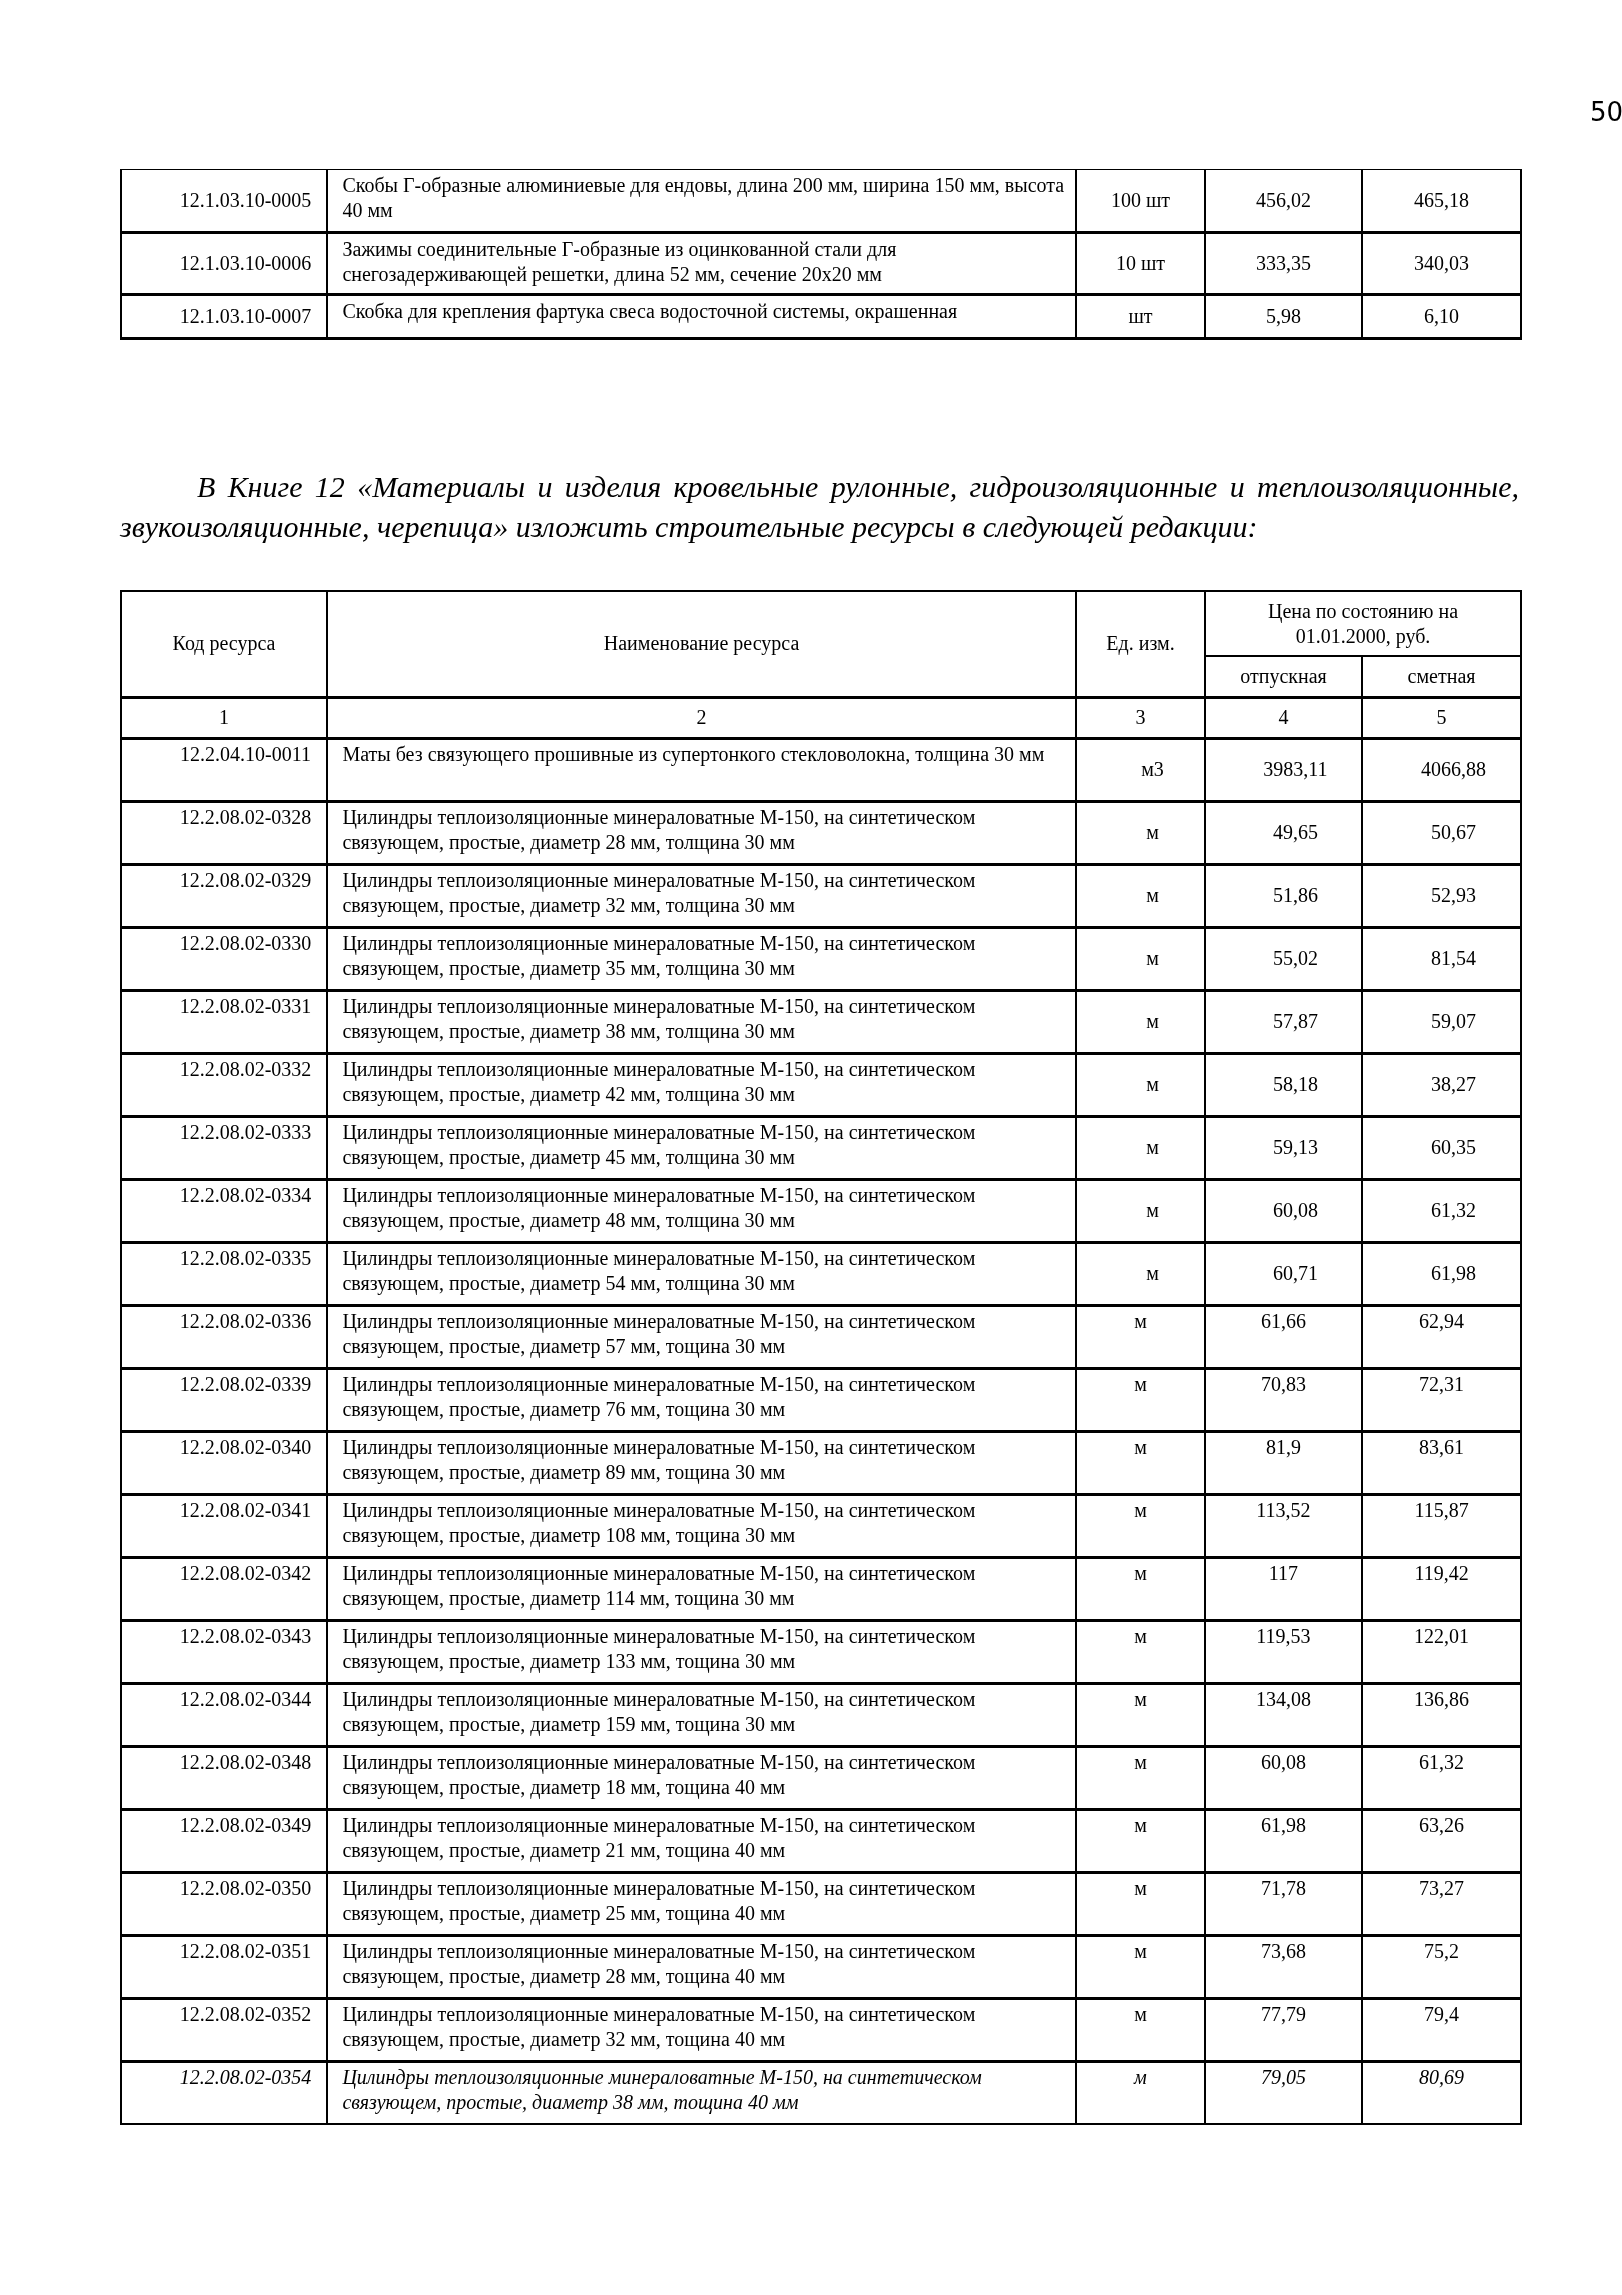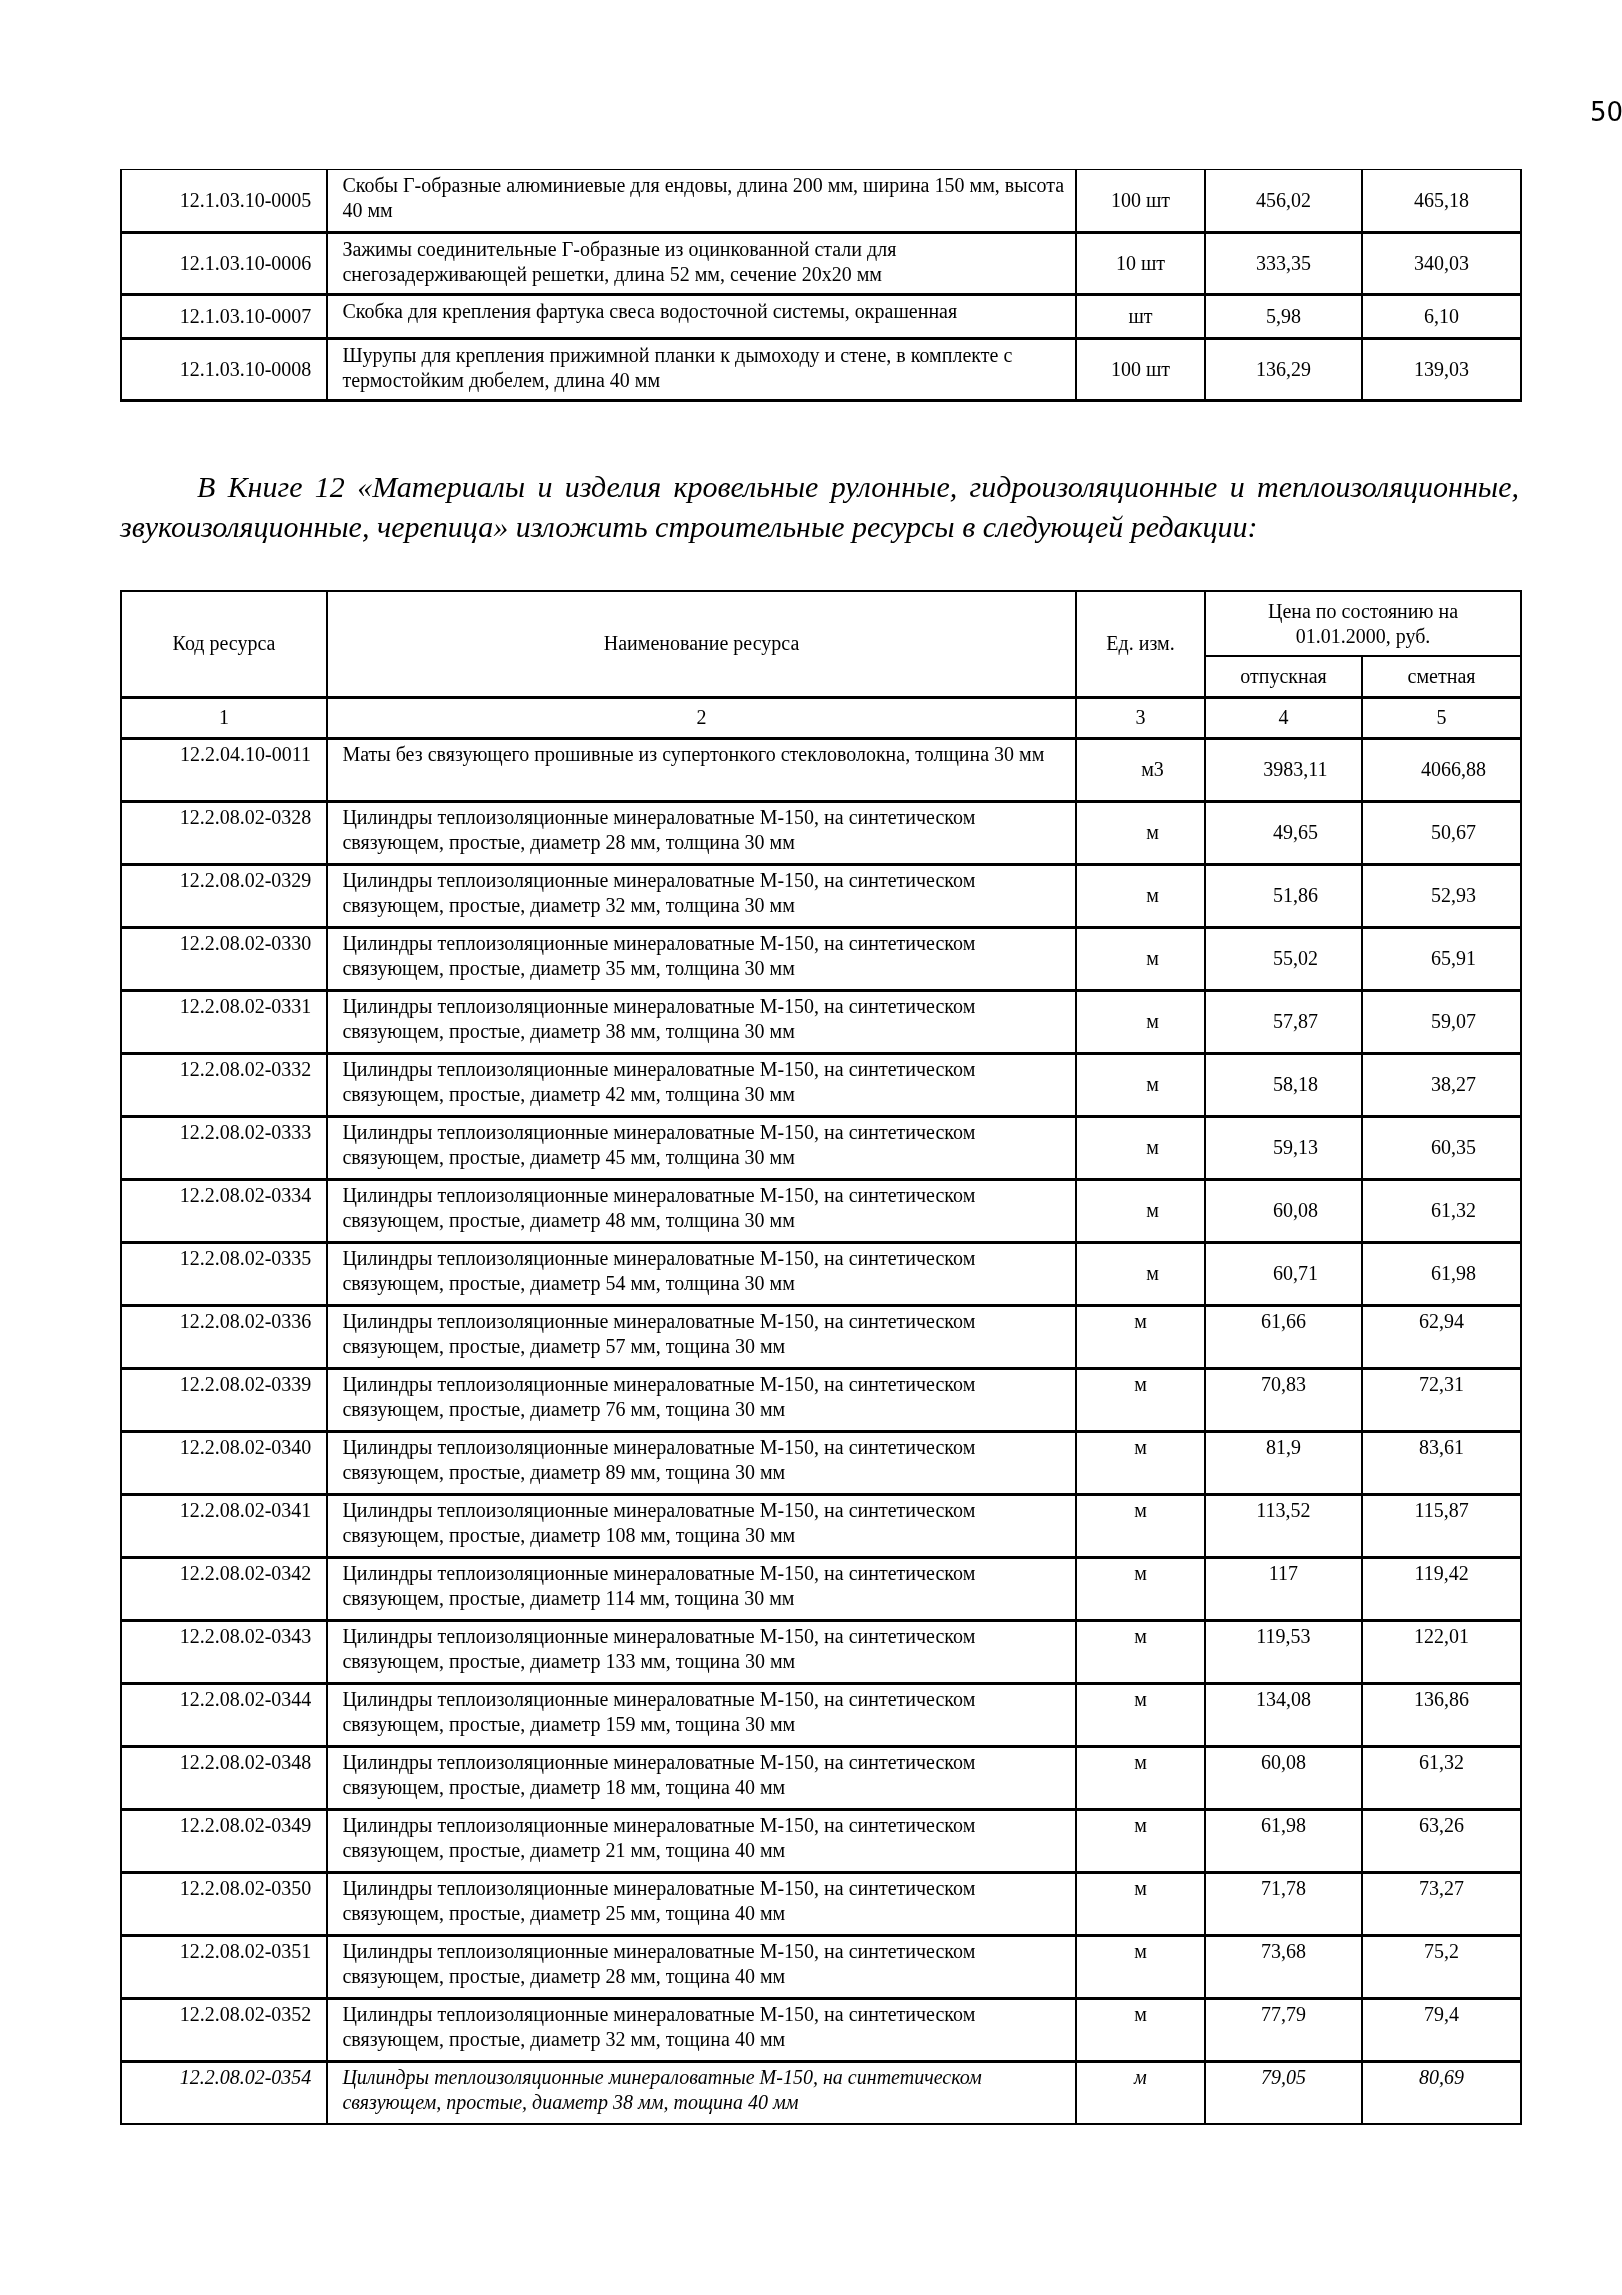--- a/index.html
+++ b/index.html
@@ -54,27 +54,20 @@
       <td class="c-p1">333,35</td>
       <td class="c-p2">340,03</td>
     </tr>
     <tr style="height:44px">
       <td class="c-code">12.1.03.10-0007</td>
       <td class="c-name">Скобка для крепления фартука свеса водосточной системы, окрашенная</td>
       <td class="c-unit">шт</td>
       <td class="c-p1">5,98</td>
       <td class="c-p2">6,10</td>
     </tr>
-    <tr style="height:62px">
-      <td class="c-code">12.1.03.10-0008</td>
-      <td class="c-name">Шурупы для крепления прижимной планки к дымоходу и стене, в комплекте с термостойким дюбелем, длина 40 мм</td>
-      <td class="c-unit">100 шт</td>
-      <td class="c-p1">136,29</td>
-      <td class="c-p2">139,03</td>
-    </tr>
   </tbody>
 </table>
 
 <p class="para">В Книге 12 «Материалы и изделия кровельные рулонные, гидроизоляционные и теплоизоляционные, звукоизоляционные, черепица» изложить строительные ресурсы в следующей редакции:</p>
 
 <table class="t2">
   <colgroup>
     <col style="width:206px">
       <col style="width:749px">
       <col style="width:129px">
@@ -120,21 +113,21 @@
         <td class="c-name">Цилиндры теплоизоляционные минераловатные М-150, на синтетическом связующем, простые, диаметр 32 мм, толщина 30 мм</td>
         <td class="c-unit">м</td>
         <td class="c-p1">51,86</td>
         <td class="c-p2">52,93</td>
       </tr>
       <tr class="thick-top r-mid" style="height: 63px;">
         <td class="c-code">12.2.08.02-0330</td>
         <td class="c-name">Цилиндры теплоизоляционные минераловатные М-150, на синтетическом связующем, простые, диаметр 35 мм, толщина 30 мм</td>
         <td class="c-unit">м</td>
         <td class="c-p1">55,02</td>
-        <td class="c-p2">65,91</td>
+        <td class="c-p2">81,54</td>
       </tr>
       <tr class="thick-top r-mid" style="height: 63px;">
         <td class="c-code">12.2.08.02-0331</td>
         <td class="c-name">Цилиндры теплоизоляционные минераловатные М-150, на синтетическом связующем, простые, диаметр 38 мм, толщина 30 мм</td>
         <td class="c-unit">м</td>
         <td class="c-p1">57,87</td>
         <td class="c-p2">59,07</td>
       </tr>
       <tr class="thick-top r-mid" style="height: 63px;">
         <td class="c-code">12.2.08.02-0332</td>

